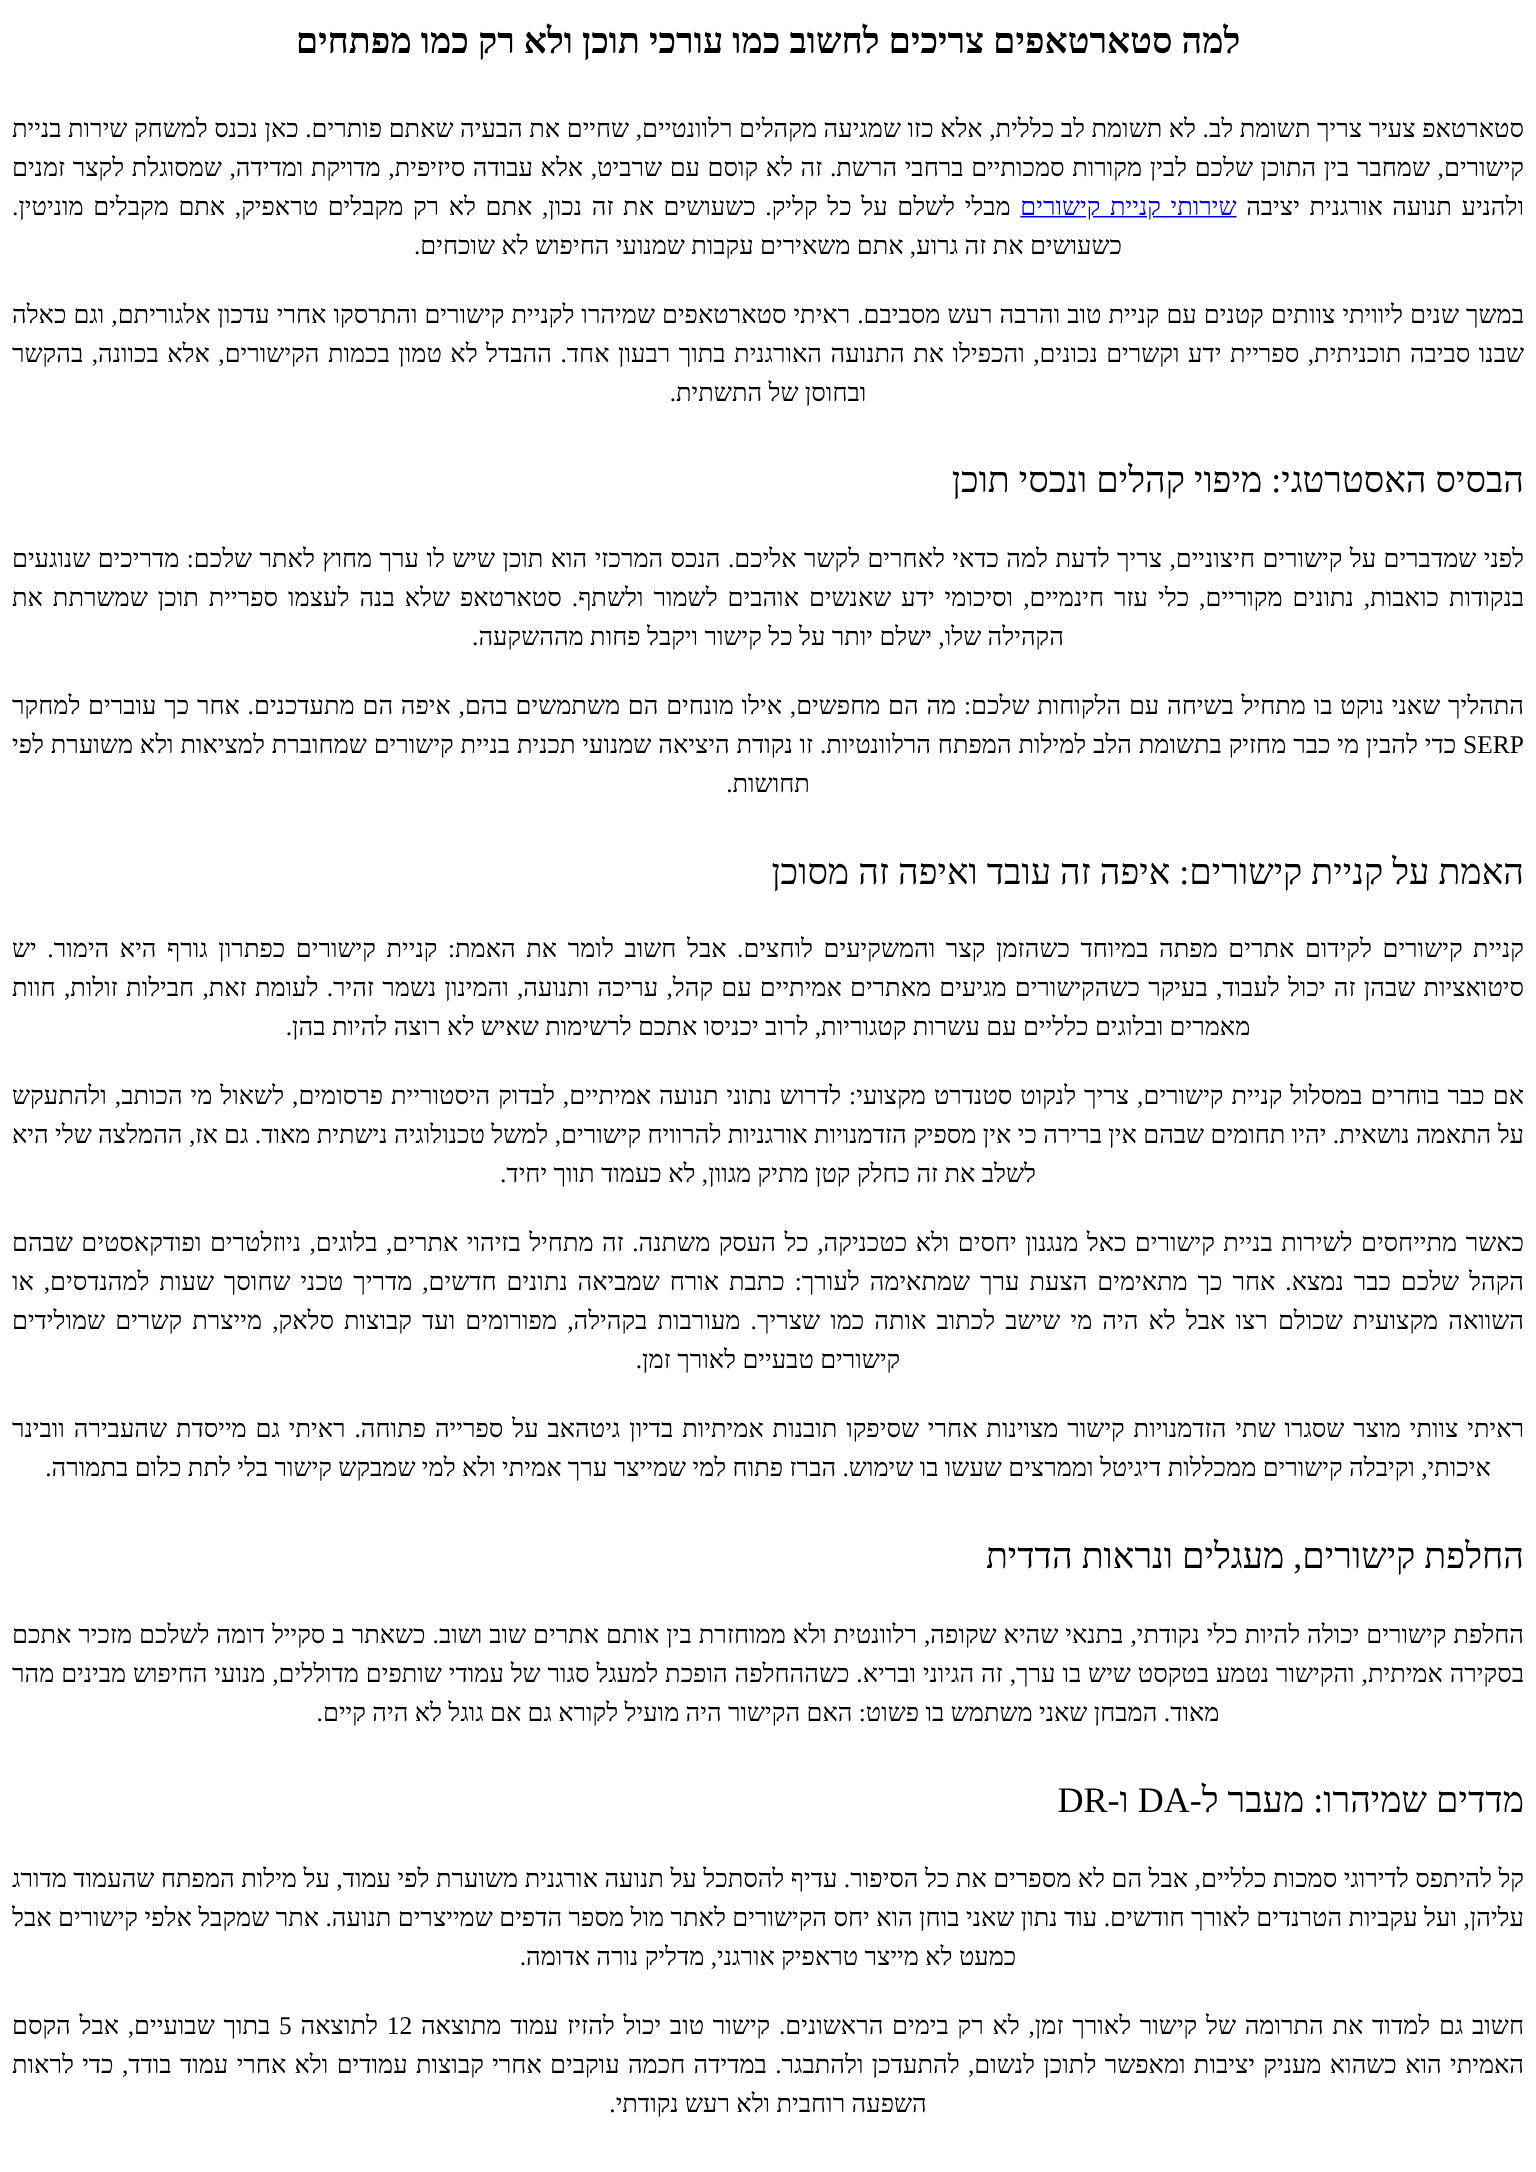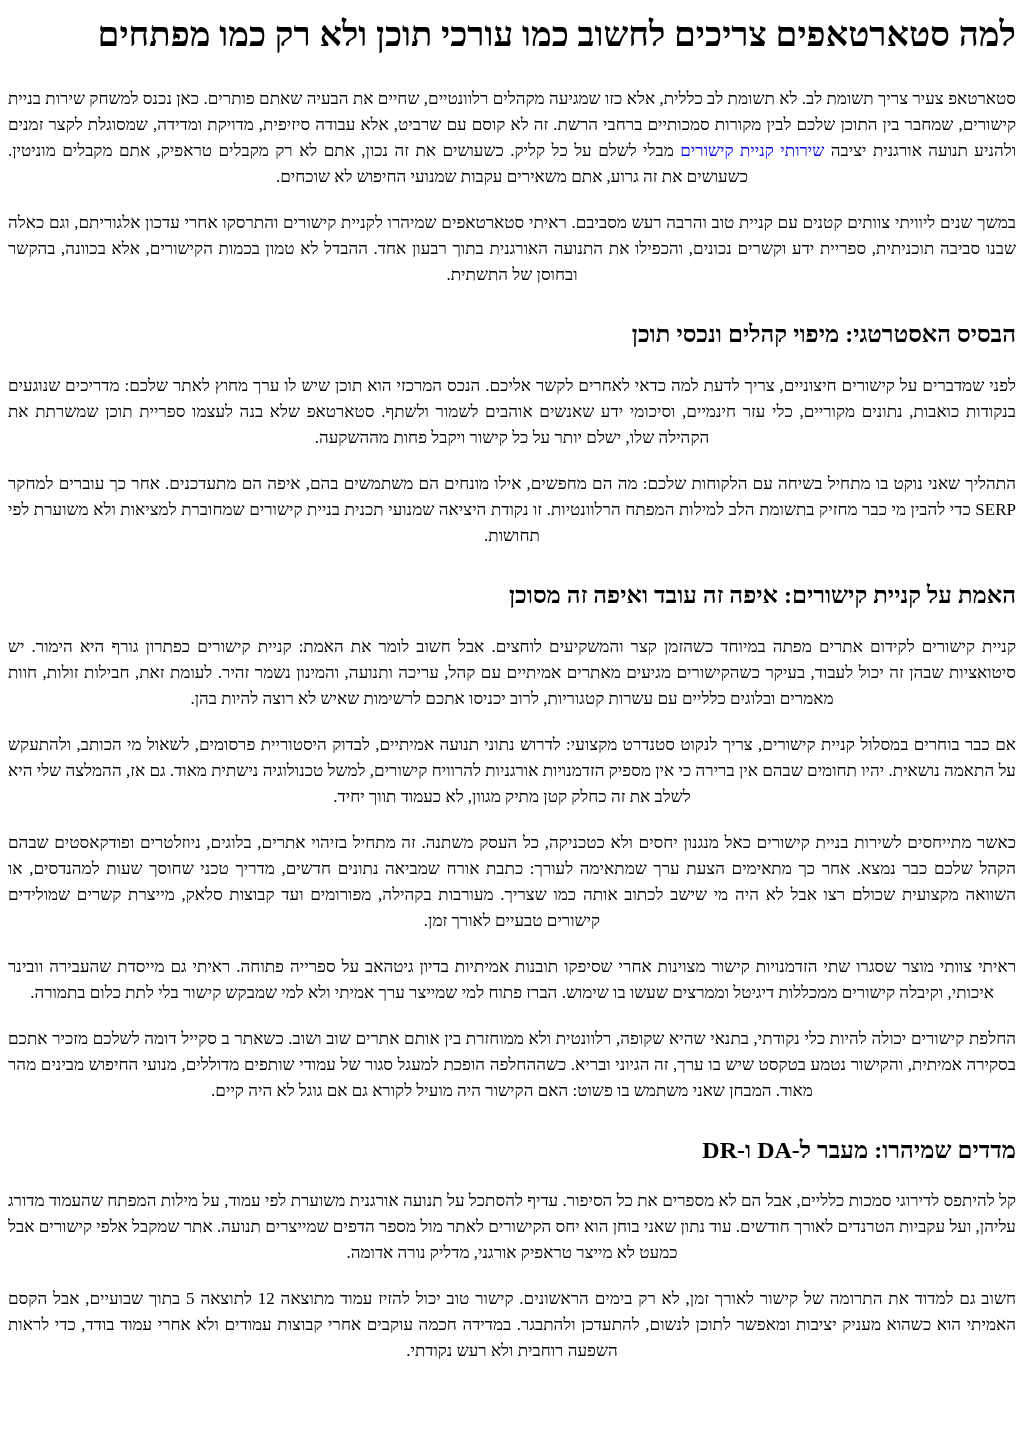--- a/index.html
+++ b/index.html
@@ -12,42 +12,43 @@
   body {
     direction: rtl;
     font-family: "Liberation Serif", "DejaVu Serif", "DejaVu Sans", serif;
   }
   .page {
     width: 1024px;
     margin: 0 auto;
     padding: 6px 8px 20px 8px;
   }
   h1.doc-title {
-    font-size: 35px;
+    font-size: 24px;
     font-weight: bold;
-    text-align: right;
+    text-align: center;
     margin: 8px 0 30px 0;
     line-height: 1.2;
   }
   h2.section-heading {
     font-size: 24px;
-    font-weight: bold;
+    font-weight: normal;
     text-align: right;
     margin: 32px 0 24px 0;
     line-height: 1.2;
   }
   p.body-paragraph {
     font-size: 17px;
     line-height: 26px;
     text-align: justify;
     text-align-last: center;
     margin: 20px 0;
   }
   a.inline-link {
     color: #0000EE;
+    text-decoration: underline;
     cursor: pointer;
   }
 </style>
 </head>
 <body>
 
 <div class="page">
 
   <h1 class="doc-title">למה סטארטאפים צריכים לחשוב כמו עורכי תוכן ולא רק כמו מפתחים</h1>
 
@@ -65,20 +66,21 @@
 
   <p class="body-paragraph">קניית קישורים לקידום אתרים מפתה במיוחד כשהזמן קצר והמשקיעים לוחצים. אבל חשוב לומר את האמת: קניית קישורים כפתרון גורף היא הימור. יש סיטואציות שבהן זה יכול לעבוד, בעיקר כשהקישורים מגיעים מאתרים אמיתיים עם קהל, עריכה ותנועה, והמינון נשמר זהיר. לעומת זאת, חבילות זולות, חוות מאמרים ובלוגים כלליים עם עשרות קטגוריות, לרוב יכניסו אתכם לרשימות שאיש לא רוצה להיות בהן.</p>
 
   <p class="body-paragraph">אם כבר בוחרים במסלול קניית קישורים, צריך לנקוט סטנדרט מקצועי: לדרוש נתוני תנועה אמיתיים, לבדוק היסטוריית פרסומים, לשאול מי הכותב, ולהתעקש על התאמה נושאית. יהיו תחומים שבהם אין ברירה כי אין מספיק הזדמנויות אורגניות להרוויח קישורים, למשל טכנולוגיה נישתית מאוד. גם אז, ההמלצה שלי היא לשלב את זה כחלק קטן מתיק מגוון, לא כעמוד תווך יחיד.</p>
 
 
   <p class="body-paragraph">כאשר מתייחסים לשירות בניית קישורים כאל מנגנון יחסים ולא כטכניקה, כל העסק משתנה. זה מתחיל בזיהוי אתרים, בלוגים, ניוזלטרים ופודקאסטים שבהם הקהל שלכם כבר נמצא. אחר כך מתאימים הצעת ערך שמתאימה לעורך: כתבת אורח שמביאה נתונים חדשים, מדריך טכני שחוסך שעות למהנדסים, או השוואה מקצועית שכולם רצו אבל לא היה מי שישב לכתוב אותה כמו שצריך. מעורבות בקהילה, מפורומים ועד קבוצות סלאק, מייצרת קשרים שמולידים קישורים טבעיים לאורך זמן.</p>
 
   <p class="body-paragraph">ראיתי צוותי מוצר שסגרו שתי הזדמנויות קישור מצוינות אחרי שסיפקו תובנות אמיתיות בדיון גיטהאב על ספרייה פתוחה. ראיתי גם מייסדת שהעבירה וובינר איכותי, וקיבלה קישורים ממכללות דיגיטל וממרצים שעשו בו שימוש. הברז פתוח למי שמייצר ערך אמיתי ולא למי שמבקש קישור בלי לתת כלום בתמורה.</p>
 
+  <h2 class="section-heading">החלפת קישורים, מעגלים ונראות הדדית</h2>
 
   <p class="body-paragraph">החלפת קישורים יכולה להיות כלי נקודתי, בתנאי שהיא שקופה, רלוונטית ולא ממוחזרת בין אותם אתרים שוב ושוב. כשאתר ב סקייל דומה לשלכם מזכיר אתכם בסקירה אמיתית, והקישור נטמע בטקסט שיש בו ערך, זה הגיוני ובריא. כשההחלפה הופכת למעגל סגור של עמודי שותפים מדוללים, מנועי החיפוש מבינים מהר מאוד. המבחן שאני משתמש בו פשוט: האם הקישור היה מועיל לקורא גם אם גוגל לא היה קיים.</p>
 
   <h2 class="section-heading">מדדים שמיהרו: מעבר ל-DA ו-DR</h2>
 
   <p class="body-paragraph">קל להיתפס לדירוגי סמכות כלליים, אבל הם לא מספרים את כל הסיפור. עדיף להסתכל על תנועה אורגנית משוערת לפי עמוד, על מילות המפתח שהעמוד מדורג עליהן, ועל עקביות הטרנדים לאורך חודשים. עוד נתון שאני בוחן הוא יחס הקישורים לאתר מול מספר הדפים שמייצרים תנועה. אתר שמקבל אלפי קישורים אבל כמעט לא מייצר טראפיק אורגני, מדליק נורה אדומה.</p>
 
   <p class="body-paragraph">חשוב גם למדוד את התרומה של קישור לאורך זמן, לא רק בימים הראשונים. קישור טוב יכול להזיז עמוד מתוצאה 12 לתוצאה 5 בתוך שבועיים, אבל הקסם האמיתי הוא כשהוא מעניק יציבות ומאפשר לתוכן לנשום, להתעדכן ולהתבגר. במדידה חכמה עוקבים אחרי קבוצות עמודים ולא אחרי עמוד בודד, כדי לראות השפעה רוחבית ולא רעש נקודתי.</p>
 
 </div>

